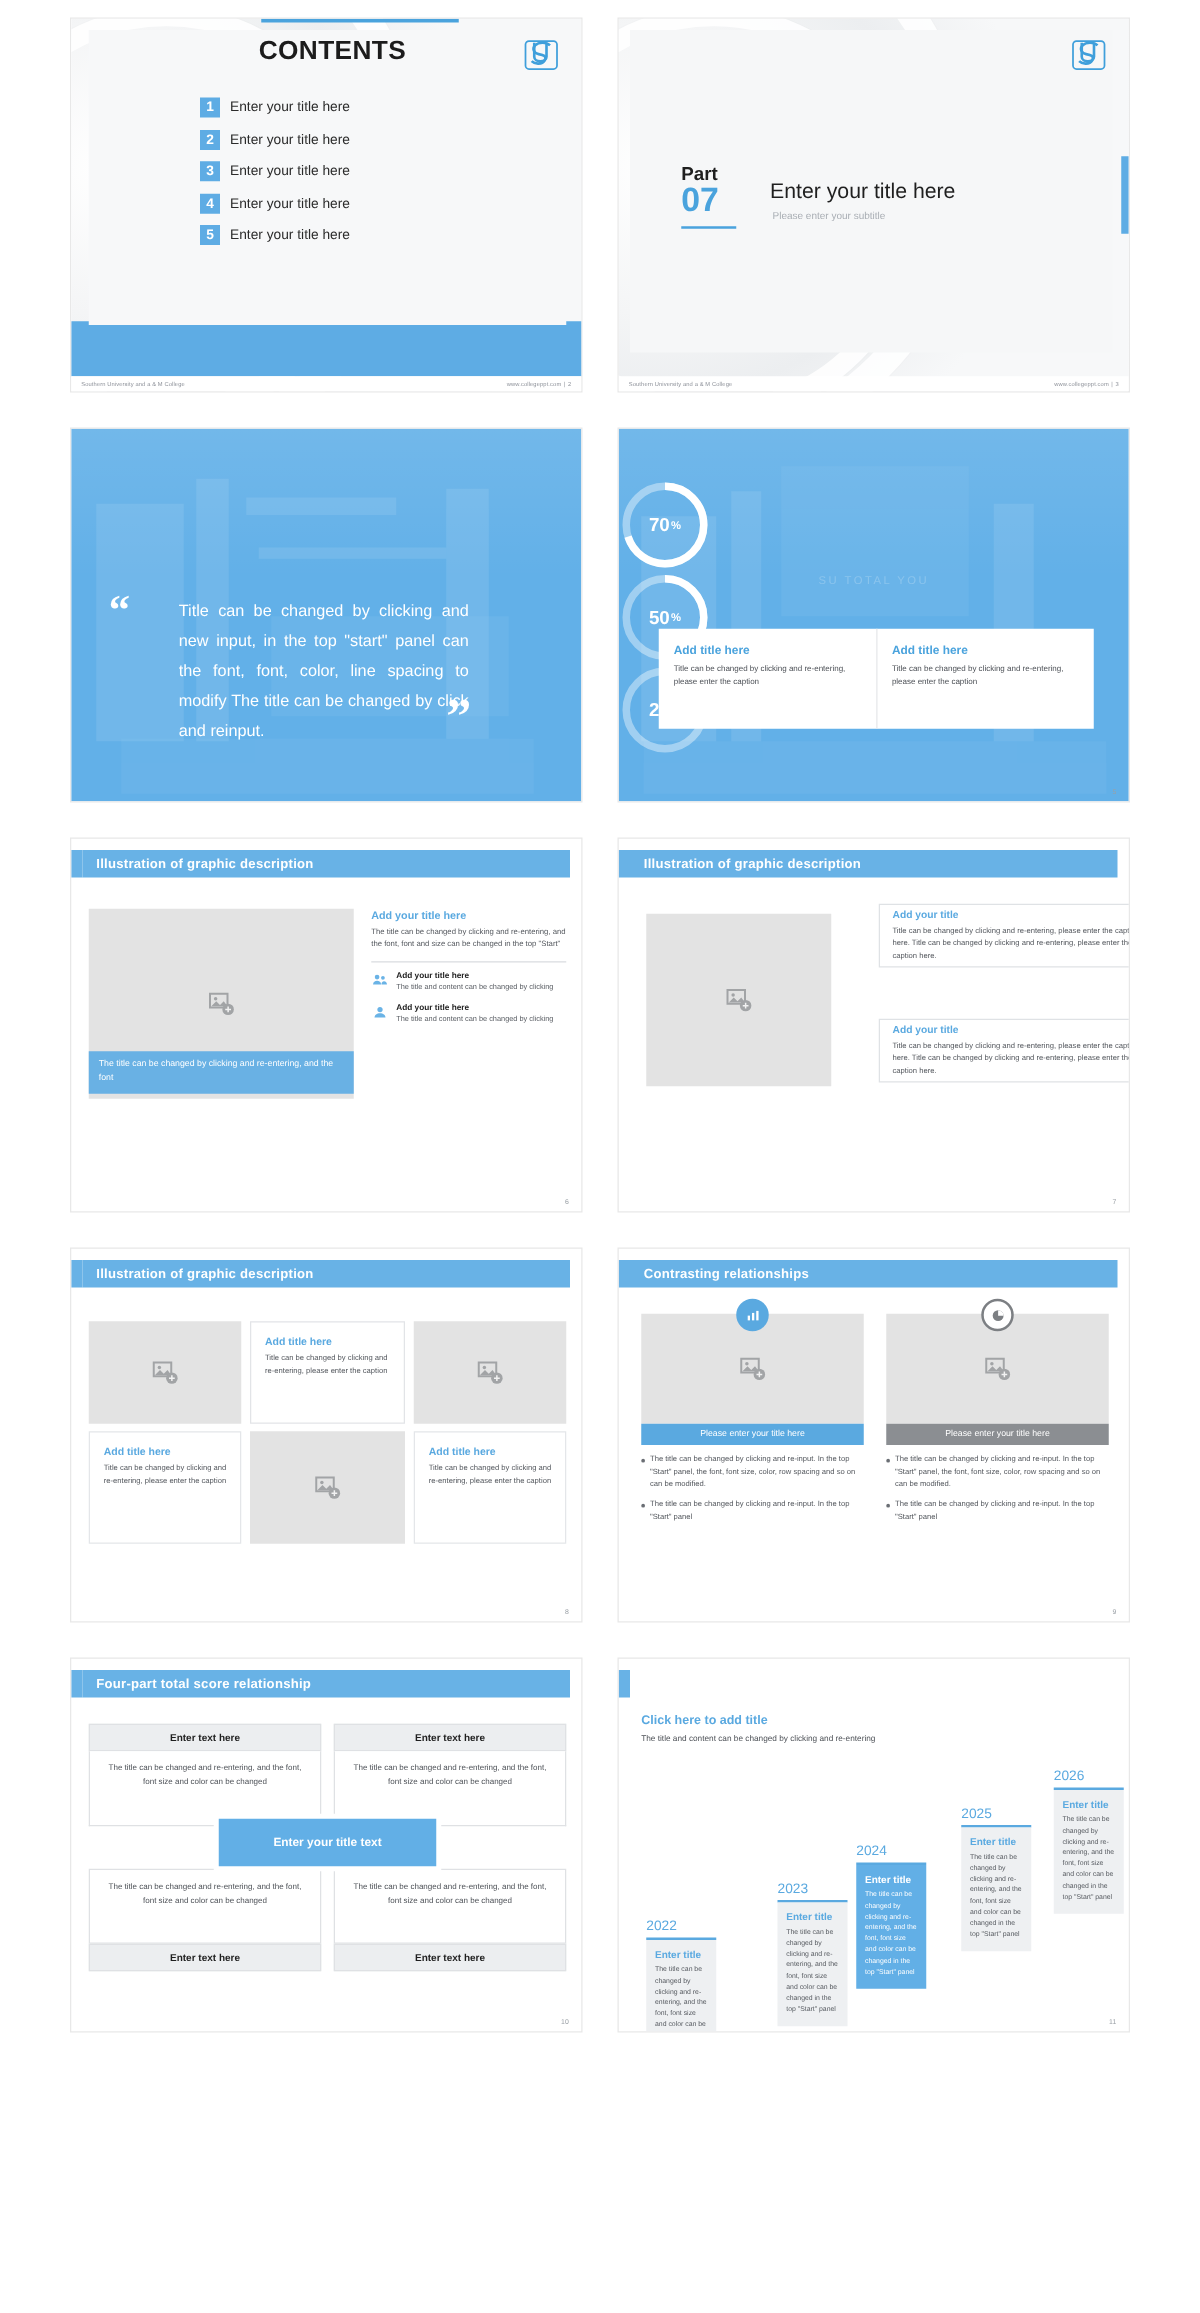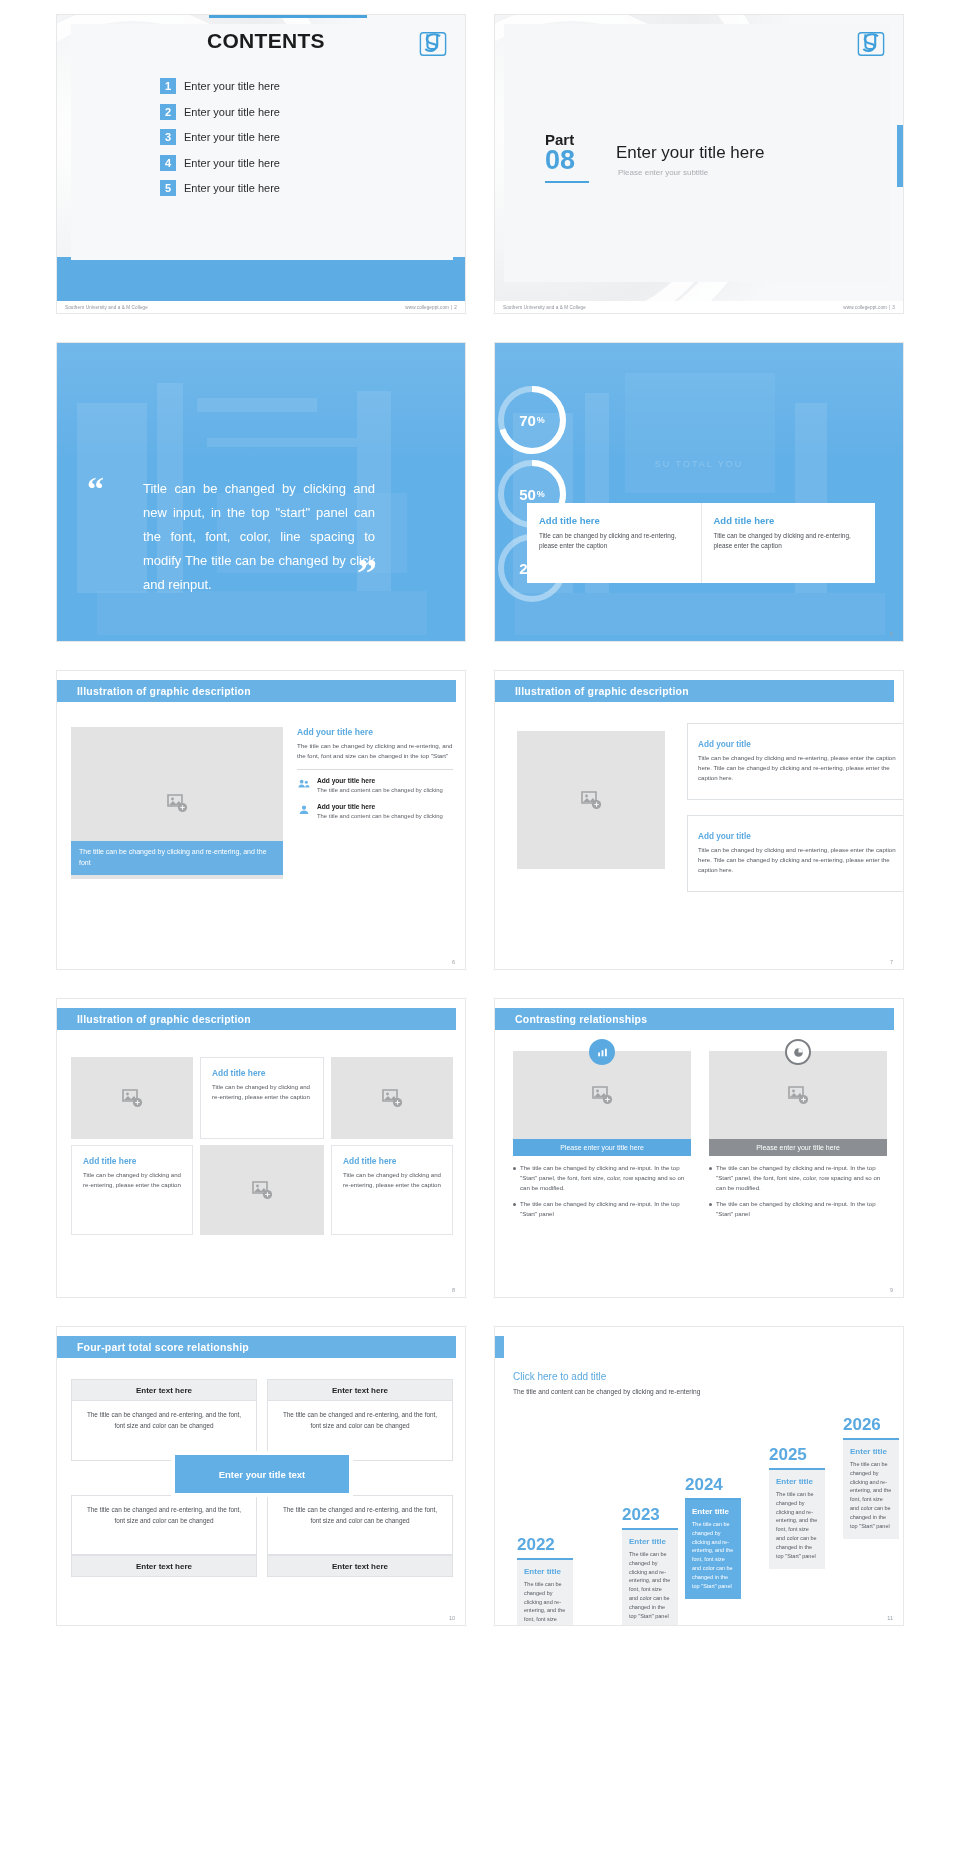--- a/index.html
+++ b/index.html
@@ -130,21 +130,21 @@
   .s6-right h4 { font-size:8.6px; color:#5aa9e0; margin-bottom:4px;}
   .s6-right p { font-size:6.2px; line-height:1.65; color:#54585e;}
   .s6-sep { height:1px; background:#d9dcdf; margin:8px 0 7px;}
   .s6-item { display:flex; gap:6px; margin-bottom:7px;}
   .s6-ic { width:14px; height:14px; flex:0 0 14px; color:#6ab3e6;}
   .s6-item h5 { font-size:6.6px; color:#222; margin-bottom:2px;}
   .s6-item p { font-size:5.9px; line-height:1.55; color:#5a5e64;}
 
   
   .s7-ph { position:absolute; left:22px; top:60px; width:148px; height:138px;}
-  .s7-box { position:absolute; left:192px; width:235px; border:1px solid #dfe2e5; padding:16px 10px;}
+  .s7-box { position:absolute; left:208px; width:235px; border:1px solid #dfe2e5; padding:3px 10px;}
   .s7-box h4 { font-size:8.2px; color:#5aa9e0; margin-bottom:4px;}
   .s7-box p { font-size:6.1px; line-height:1.62; color:#54585e;}
 
   
   .s8-cell { position:absolute; }
   .s8-txt h4 { font-size:8.4px; color:#5aa9e0; margin-bottom:4px;}
   .s8-txt p { font-size:6.1px; line-height:1.62; color:#54585e;}
   .s8-ctr-top { background:#ffffff; border:1px solid #e2e4e7;}
 
   
@@ -158,24 +158,24 @@
   .s9-li { display:flex; gap:4px; margin-top:7px; font-size:6.1px; line-height:1.6; color:#54585e;}
   .s9-dot { width:3px; height:3px; border-radius:50%; background:#6a6e74; margin-top:4px; flex:0 0 3px;}
 
   
   .s10-hdrcell { background:#eceef0; border:1px solid #dfe1e4; font-size:8px; font-weight:bold; color:#1f1f1f; display:flex; align-items:center; justify-content:center;}
   .s10-body { border:1px solid #dfe1e4; border-top:none; font-size:6.4px; line-height:1.7; color:#4c5056; padding:9px 11px; background:#fff; text-align:center;}
   .s10-center { position:absolute; left:118px; top:128px; width:174px; height:38px; background:#62afe6; color:#fff; font-size:9.5px; font-weight:bold; display:flex; align-items:center; justify-content:center; box-shadow:0 0 0 4px #ffffff;}
 
   
   .s11-head { position:absolute; left:18px; top:44px; width:190px;}
-  .s11-head h3 { font-size:10px; color:#5aa9e0; font-weight:normal; margin-bottom:5px;}
+  .s11-head h3 { font-size:10px; color:#5aa9e0; font-weight:bold; margin-bottom:5px;}
   .s11-head p  { font-size:6.6px; line-height:1.6; color:#4c5056;}
   .tl-item { position:absolute; width:56px;}
-  .tl-year { font-size:17px; font-weight:bold; color:#5aa9e0; margin-bottom:3px;}
+  .tl-year { font-size:11px; font-weight:normal; color:#5aa9e0; margin-bottom:3px;}
   .tl-rule { height:2px; background:#5aa9e0; margin-bottom:0;}
   .tl-card { background:#eef0f2; padding:7px 7px 9px; }
   .tl-card h5 { font-size:8px; color:#5aa9e0; font-weight:bold; margin-bottom:4px;}
   .tl-card p  { font-size:5.5px; line-height:1.6; color:#54585e;}
   .tl-card.active { background:#62afe6; }
   .tl-card.active h5, .tl-card.active p { color:#ffffff;}
   .pgnum { position:absolute; right:10px; bottom:4px; font-size:5.5px; color:#9aa0a6;}
 </style>
 </head>
 <body>
@@ -236,21 +236,21 @@
     <div class="logo" style="right:18px; top:16px;">
       <svg viewBox="0 0 40 36">
           <g fill="none" stroke="#3f9fdb" stroke-width="3">
         <path d="M30 7c-4-4-13-4-17 0s-1 9 4 10 10 2 7 7-11 5-15 1"></path>
         <path d="M12 4v16c0 7 14 7 14 0V4"></path>
           </g>
         <rect x="2" y="2" width="36" height="32" rx="4" fill="none" stroke="#3f9fdb" stroke-width="2"></rect>
         </svg>
     </div>
     <div class="s3-part">Part</div>
-    <div class="s3-01">08</div>
+    <div class="s3-01">07</div>
     <div class="s3-rule"></div>
     <div class="s3-main">Enter your title here</div>
     <div class="s3-sub">Please enter your subtitle</div>
     <div class="footbar">
       <span>Southern University and a &amp; M College</span>
       <span class="pagenum-r">
         <span>www.collegeppt.com</span>
         <span>|</span>
         <span>3</span>
       </span>

